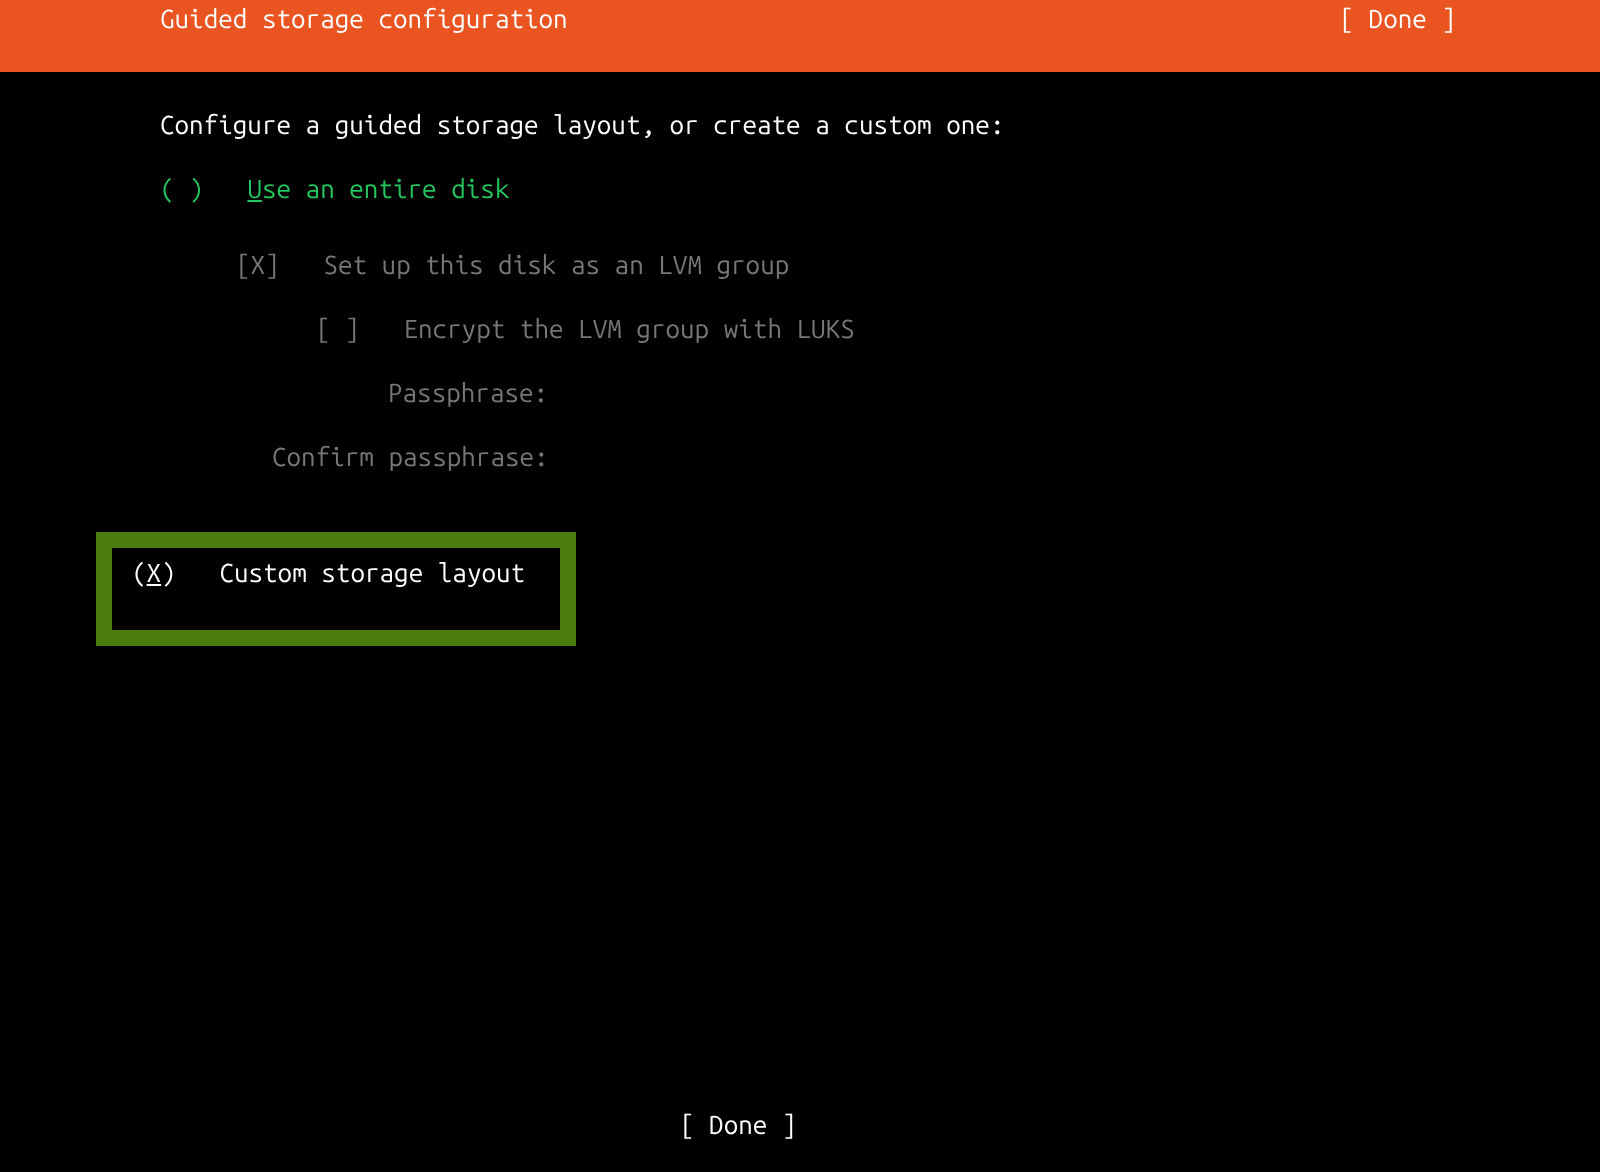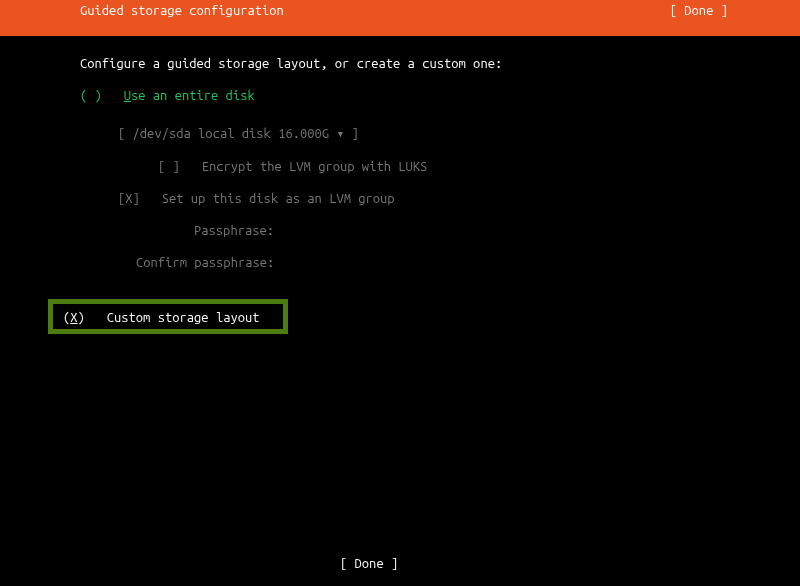--- a/index.html
+++ b/index.html
@@ -61,22 +61,22 @@
     }
     .passphrase-row {
       margin-bottom: 18px;
       margin-left: 114px;
     }
     .confirm-row {
       margin-bottom: 18px;
       margin-left: 56px;
     }
     .highlight-box {
-      border: 5px solid #4d7c0f;
-      padding: 6px 10px 5px 10px;
+      border: 8px solid #4d7c0f;
+      padding: 6px 10px 21px 10px;
       margin-top: 12px;
       margin-left: -32px;
       display: inline-block;
       width: 240px;
     }
     .highlight-content {
       color: #fff;
     }
     .footer {
       position: absolute;
@@ -106,32 +106,29 @@
 </div>
 
 <div class="content">
   <div class="instruction">Configure a guided storage layout, or create a custom one:</div>
 
   <div class="option-row">
     <span>( )</span>
     <span>&nbsp;&nbsp;</span><span class="underline">U</span><span>se an entire disk</span>
   </div>
 
+
   <div class="sub-row indent-1 disabled">
-    <span>[ </span><span>/dev/sda local disk 16.000G</span><span class="dropdown-chev"> ▾ </span><span>]</span>
+    <span>[X]</span>
+    <span>&nbsp;&nbsp;</span><span>Set up this disk as an LVM group</span>
   </div>
 
   <div class="sub-row indent-2 disabled">
     <span>[ ]</span>
     <span>&nbsp;&nbsp;</span><span>Encrypt the LVM group with LUKS</span>
-  </div>
-
-  <div class="sub-row indent-1 disabled">
-    <span>[X]</span>
-    <span>&nbsp;&nbsp;</span><span>Set up this disk as an LVM group</span>
   </div>
 
   <div class="passphrase-row indent-3 disabled">
     <span>Passphrase:</span>
   </div>
 
   <div class="confirm-row disabled">
     <span>Confirm passphrase:</span>
   </div>
 

